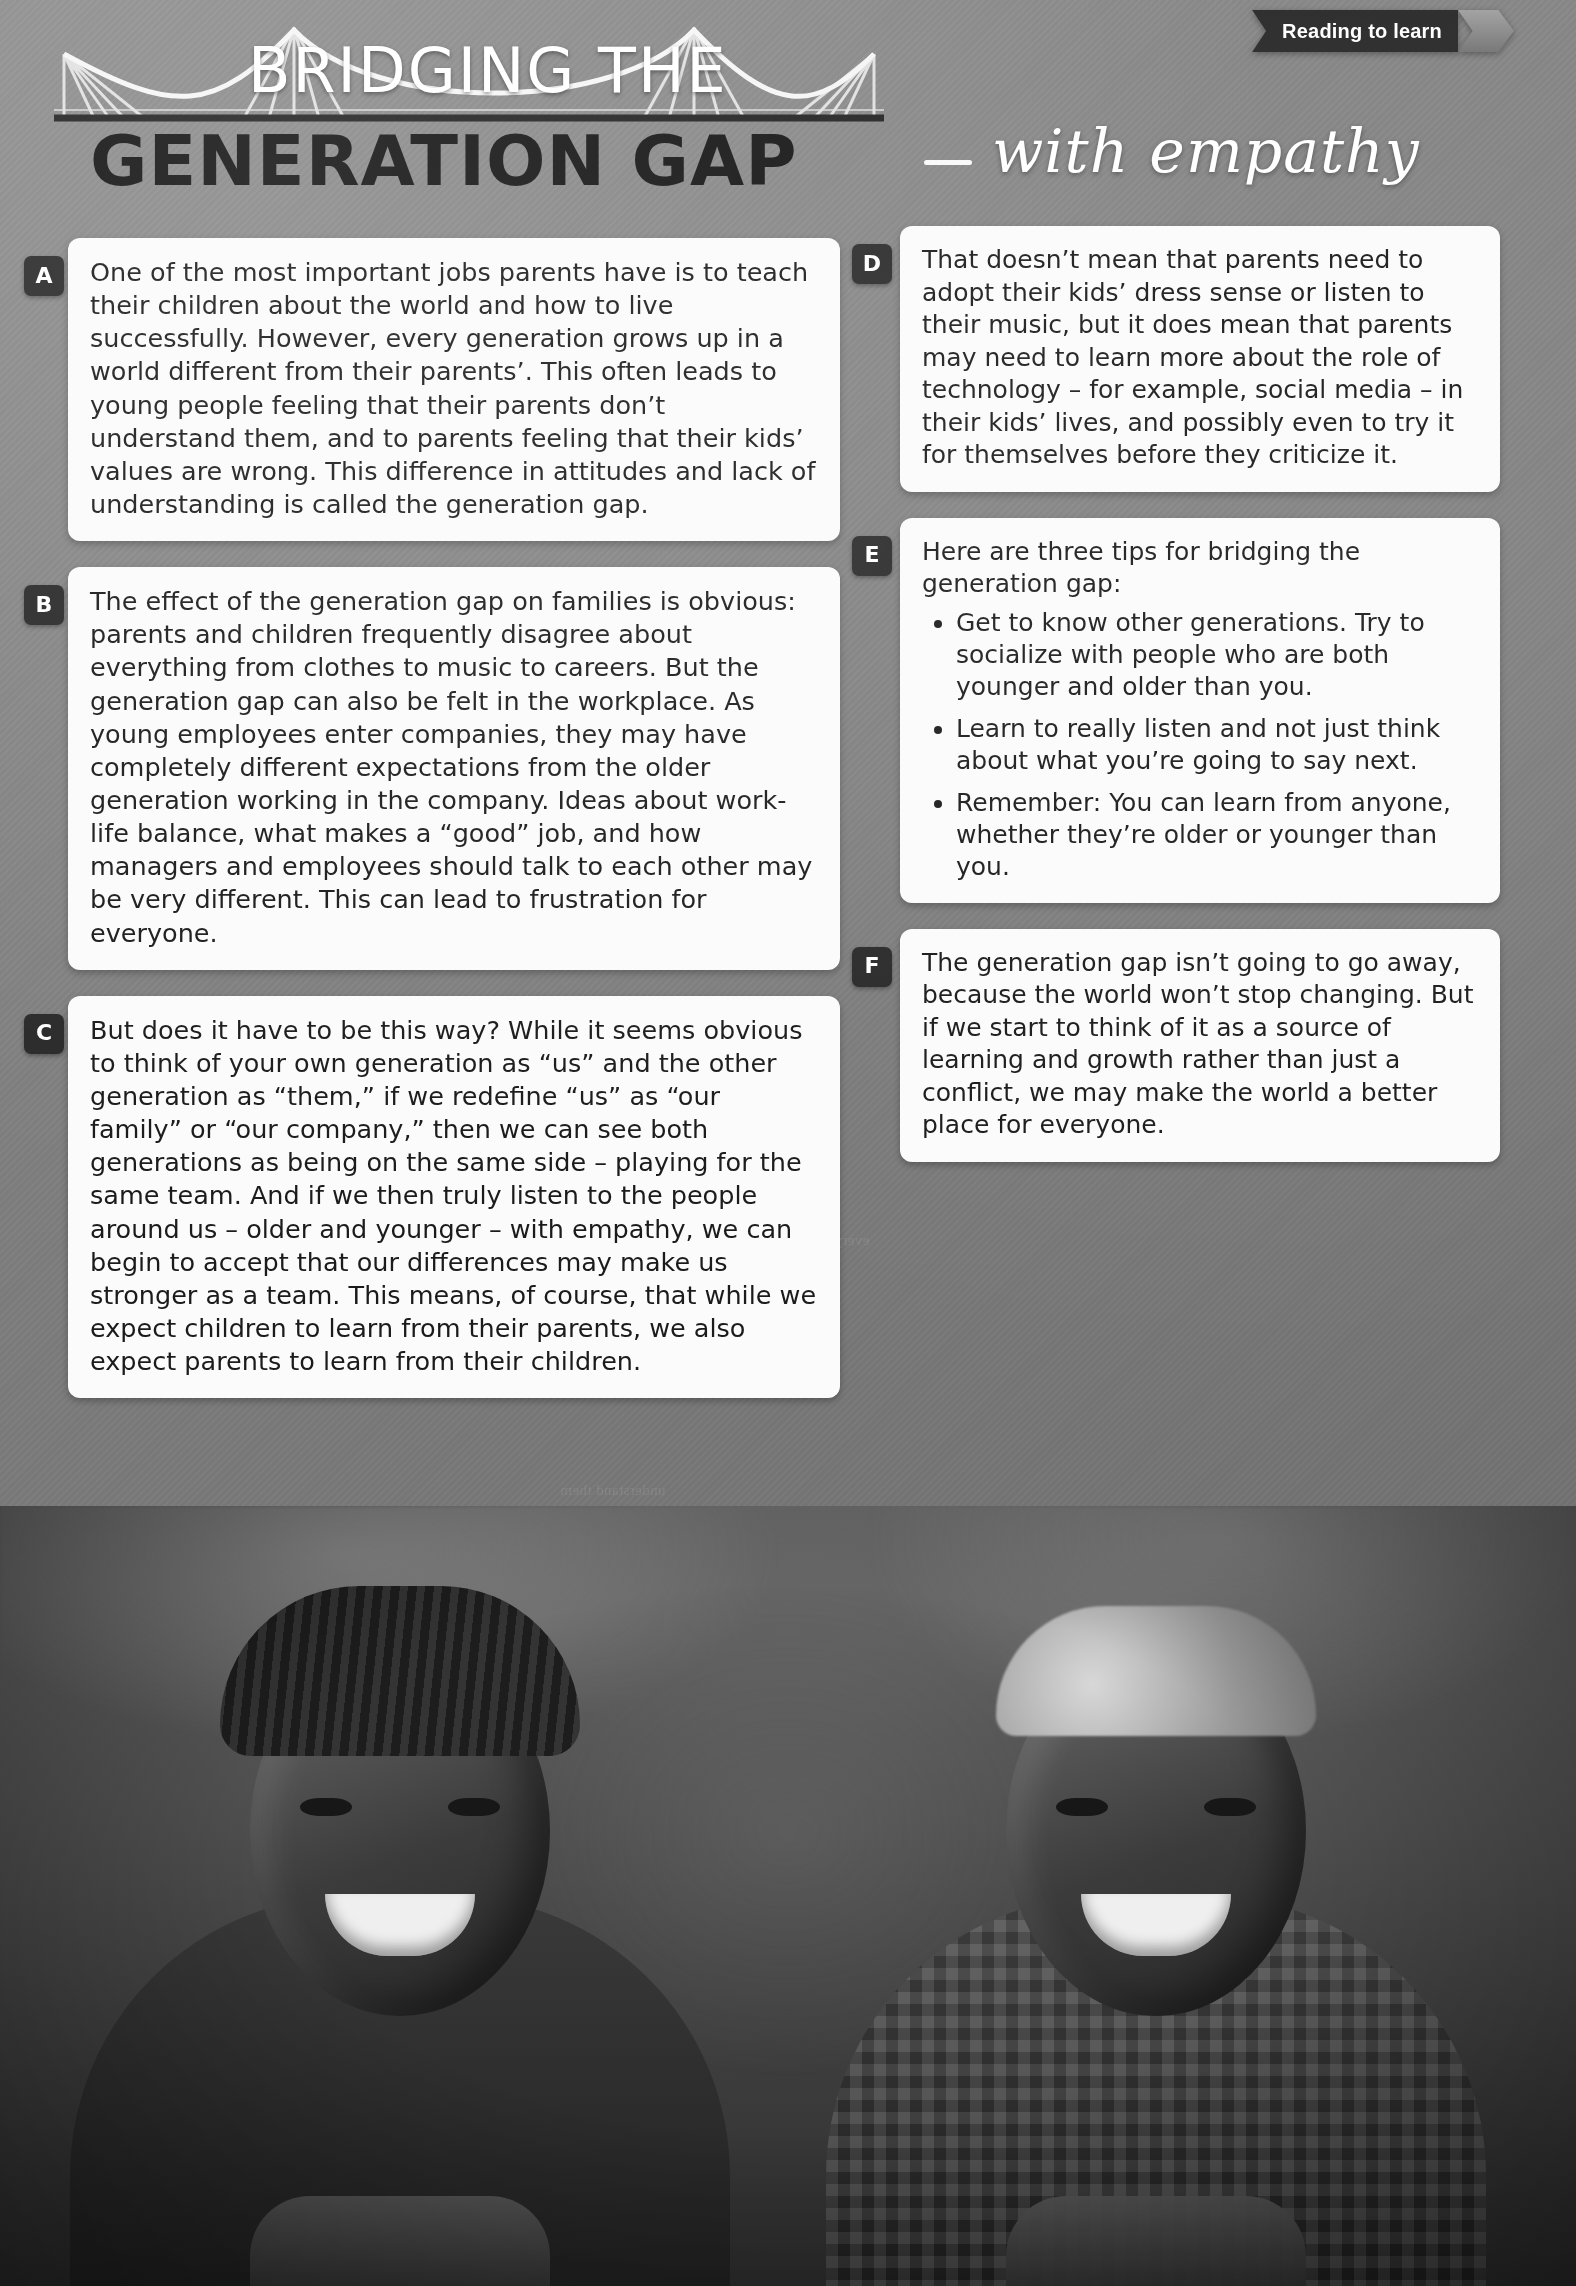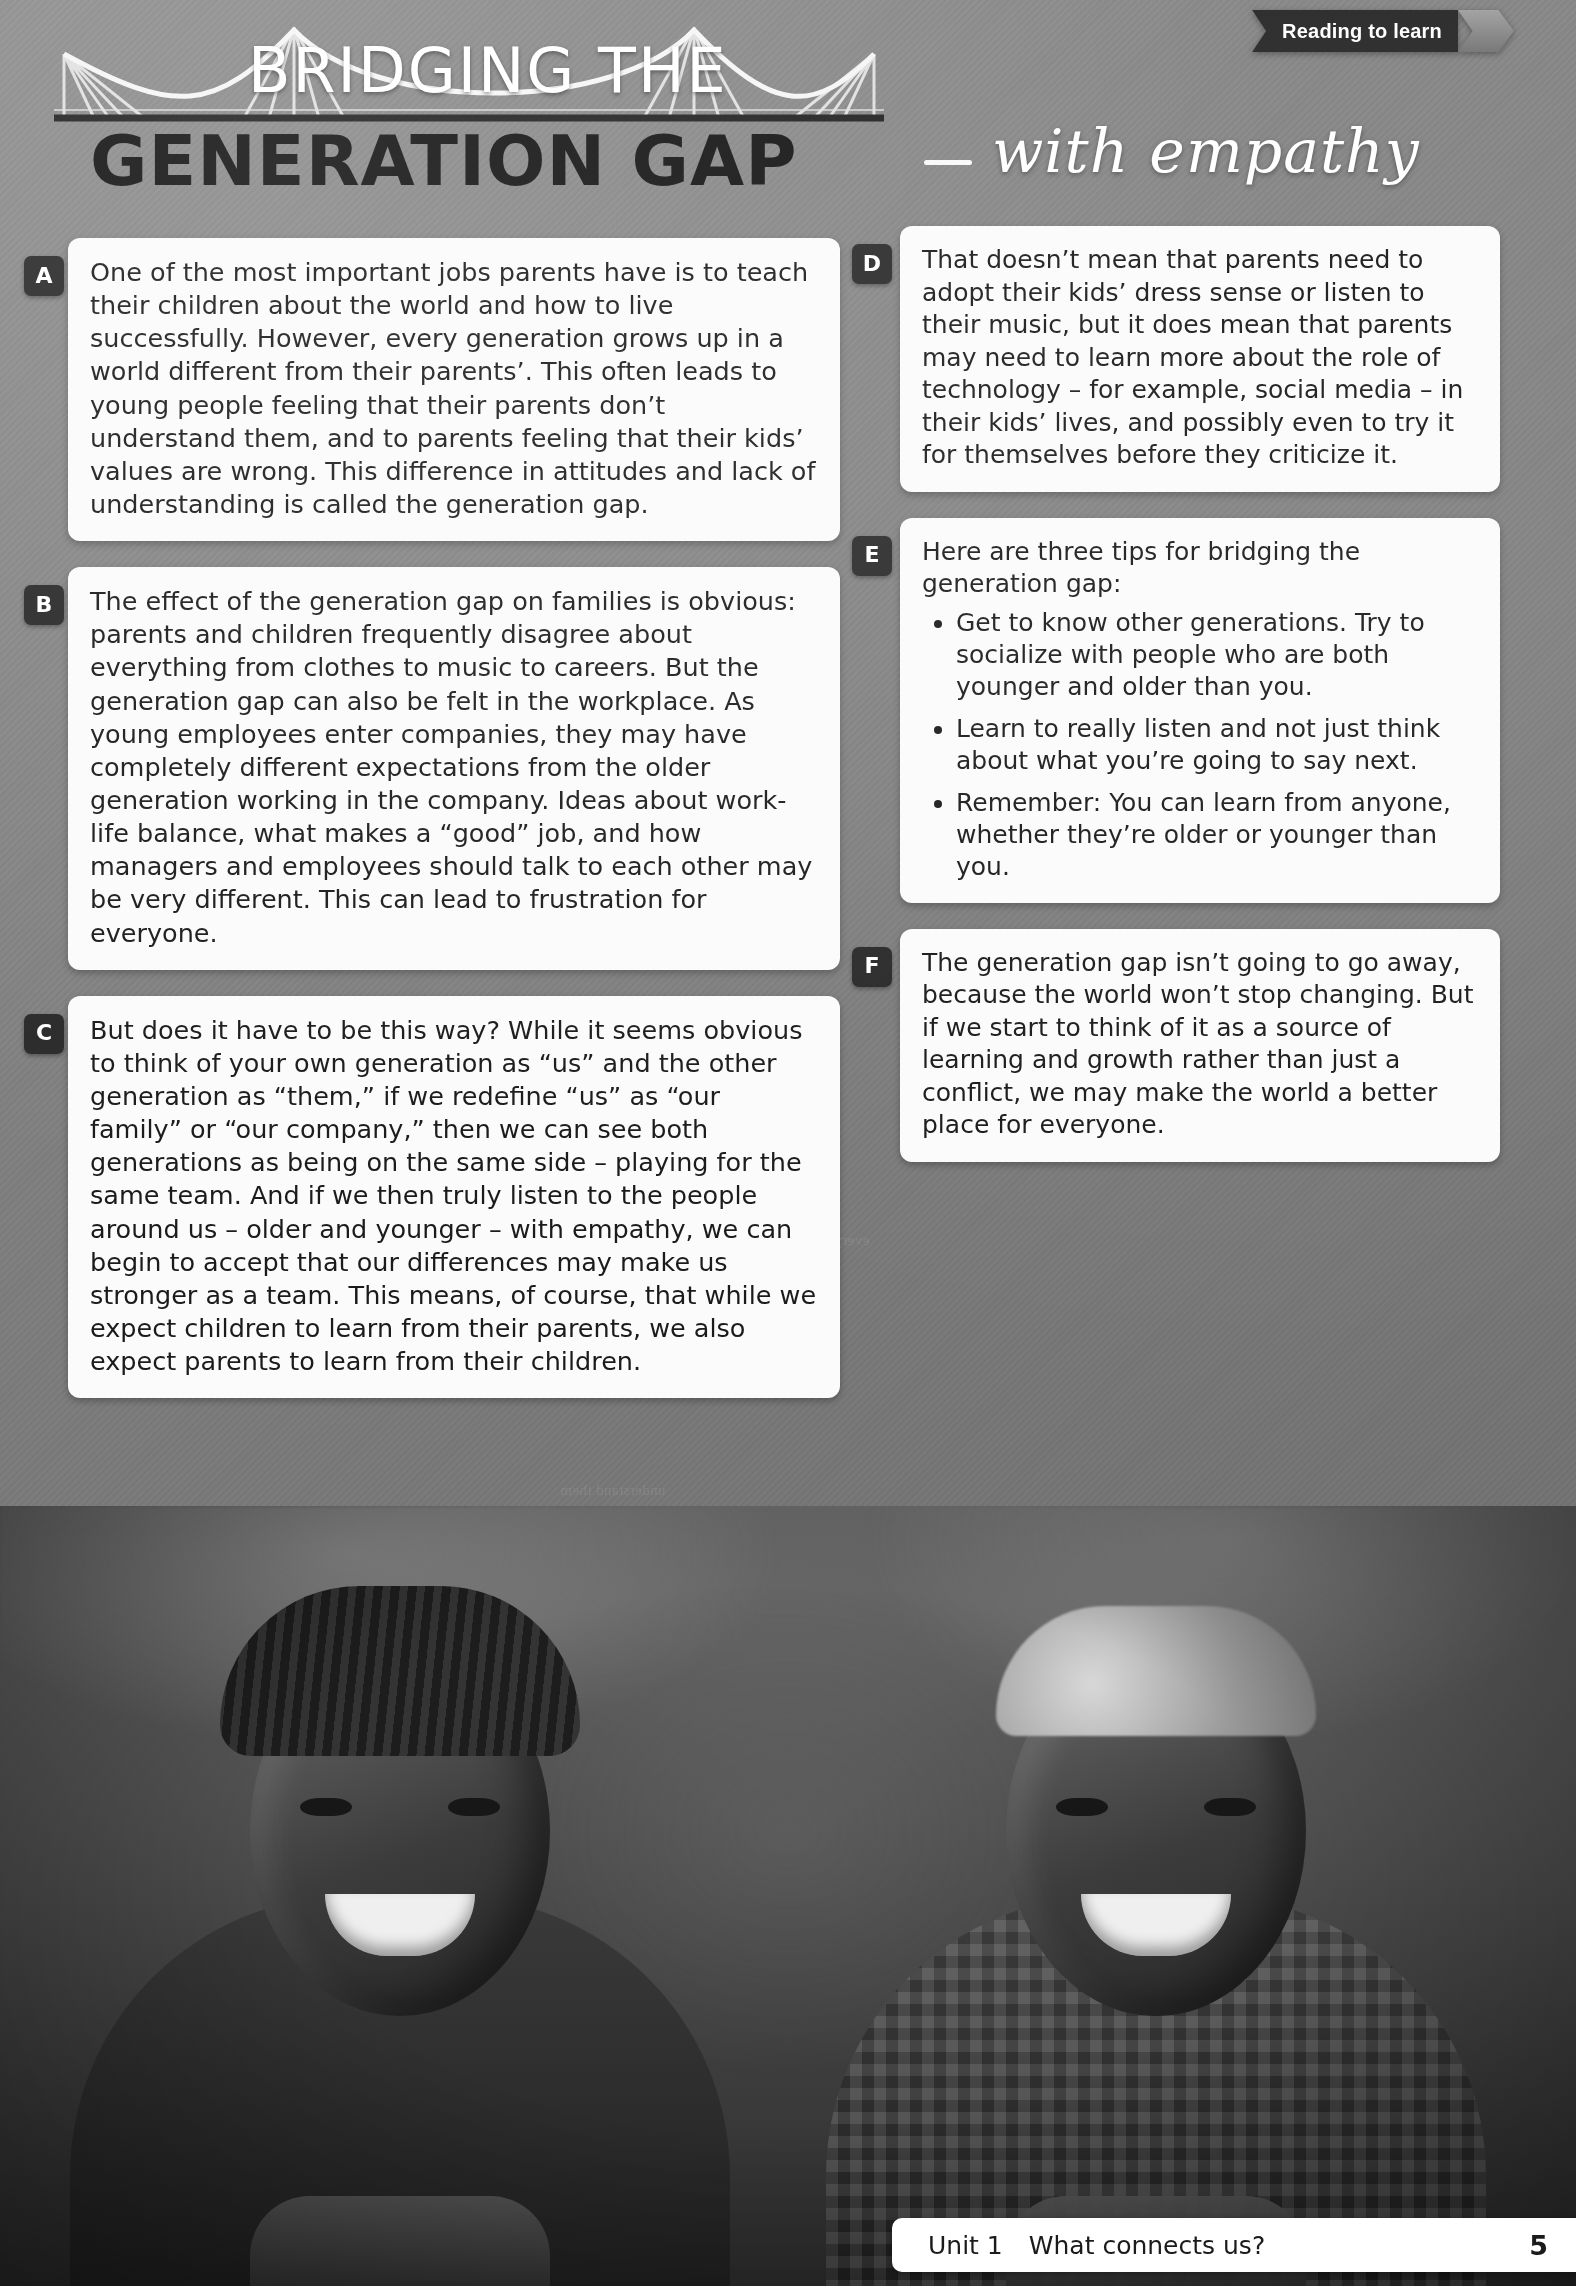--- a/index.html
+++ b/index.html
@@ -440,19 +440,14 @@
       <div class="hair-grey"></div>
       <div class="eye l"></div>
       <div class="eye r"></div>
       <div class="smile"></div>
       <div class="hands"></div>
     </div>
 
     <div class="photo-vignette"></div>
   </div>
 
-  <div class="footer">
-    <span class="unit">Unit 1</span>
-    <span class="qtext">What connects us?</span>
-    <span class="pageno">5</span>
-  </div>
 
 </div>
 
 </body></html>

